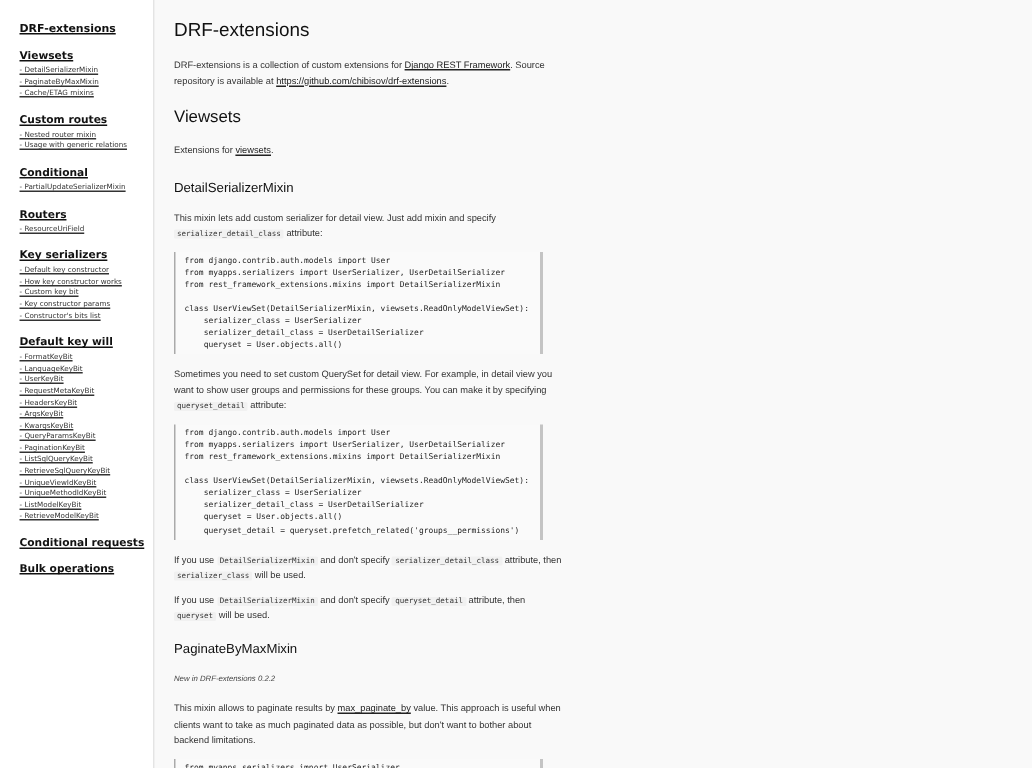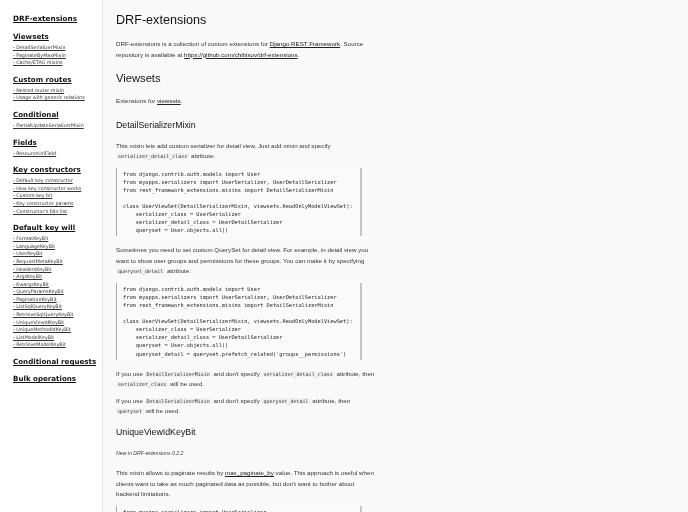--- a/index.html
+++ b/index.html
@@ -84,25 +84,25 @@
       <div class="sb-section">
         <a class="sb-head">Custom routes</a>
         <a class="sb-item">- Nested router mixin</a>
         <a class="sb-item">- Usage with generic relations</a>
       </div>
       <div class="sb-section">
         <a class="sb-head">Conditional</a>
         <a class="sb-item">- PartialUpdateSerializerMixin</a>
       </div>
       <div class="sb-section">
-        <a class="sb-head">Fields</a>
+        <a class="sb-head">Routers</a>
         <a class="sb-item">- ResourceUriField</a>
       </div>
       <div class="sb-section">
-        <a class="sb-head">Key constructors</a>
+        <a class="sb-head">Key serializers</a>
         <a class="sb-item">- Default key constructor</a>
         <a class="sb-item">- How key constructor works</a>
         <a class="sb-item">- Custom key bit</a>
         <a class="sb-item">- Key constructor params</a>
         <a class="sb-item">- Constructor's bits list</a>
       </div>
       <div class="sb-section">
         <a class="sb-head">Default key will</a>
         <a class="sb-item">- FormatKeyBit</a>
         <a class="sb-item">- LanguageKeyBit</a>
@@ -166,19 +166,19 @@
     queryset = User.objects.all()
     queryset_detail = queryset.prefetch_related('groups__permissions')</pre>
 
   <p>
     <span>If you use </span><code>DetailSerializerMixin</code><span> and don't specify </span><code>serializer_detail_class</code><span> attribute, then </span><code>serializer_class</code><span> will be used.</span>
   </p>
   <p style="margin-bottom:10px;">
     <span>If you use </span><code>DetailSerializerMixin</code><span> and don't specify </span><code>queryset_detail</code><span> attribute, then </span><code>queryset</code><span> will be used.</span>
   </p>
 
-  <h3>UniqueViewIdKeyBit</h3>
+  <h3>PaginateByMaxMixin</h3>
   <p class="note">New in DRF-extensions 0.2.2</p>
   <p>
     <span>This mixin allows to paginate results by </span><a>max_paginate_by</a><span> value. This approach is useful when clients want to take as much paginated data as possible, but don't want to bother about backend limitations.</span>
   </p>
   <pre>from myapps.serializers import UserSerializer</pre>
 </div>
 
 </body></html>

